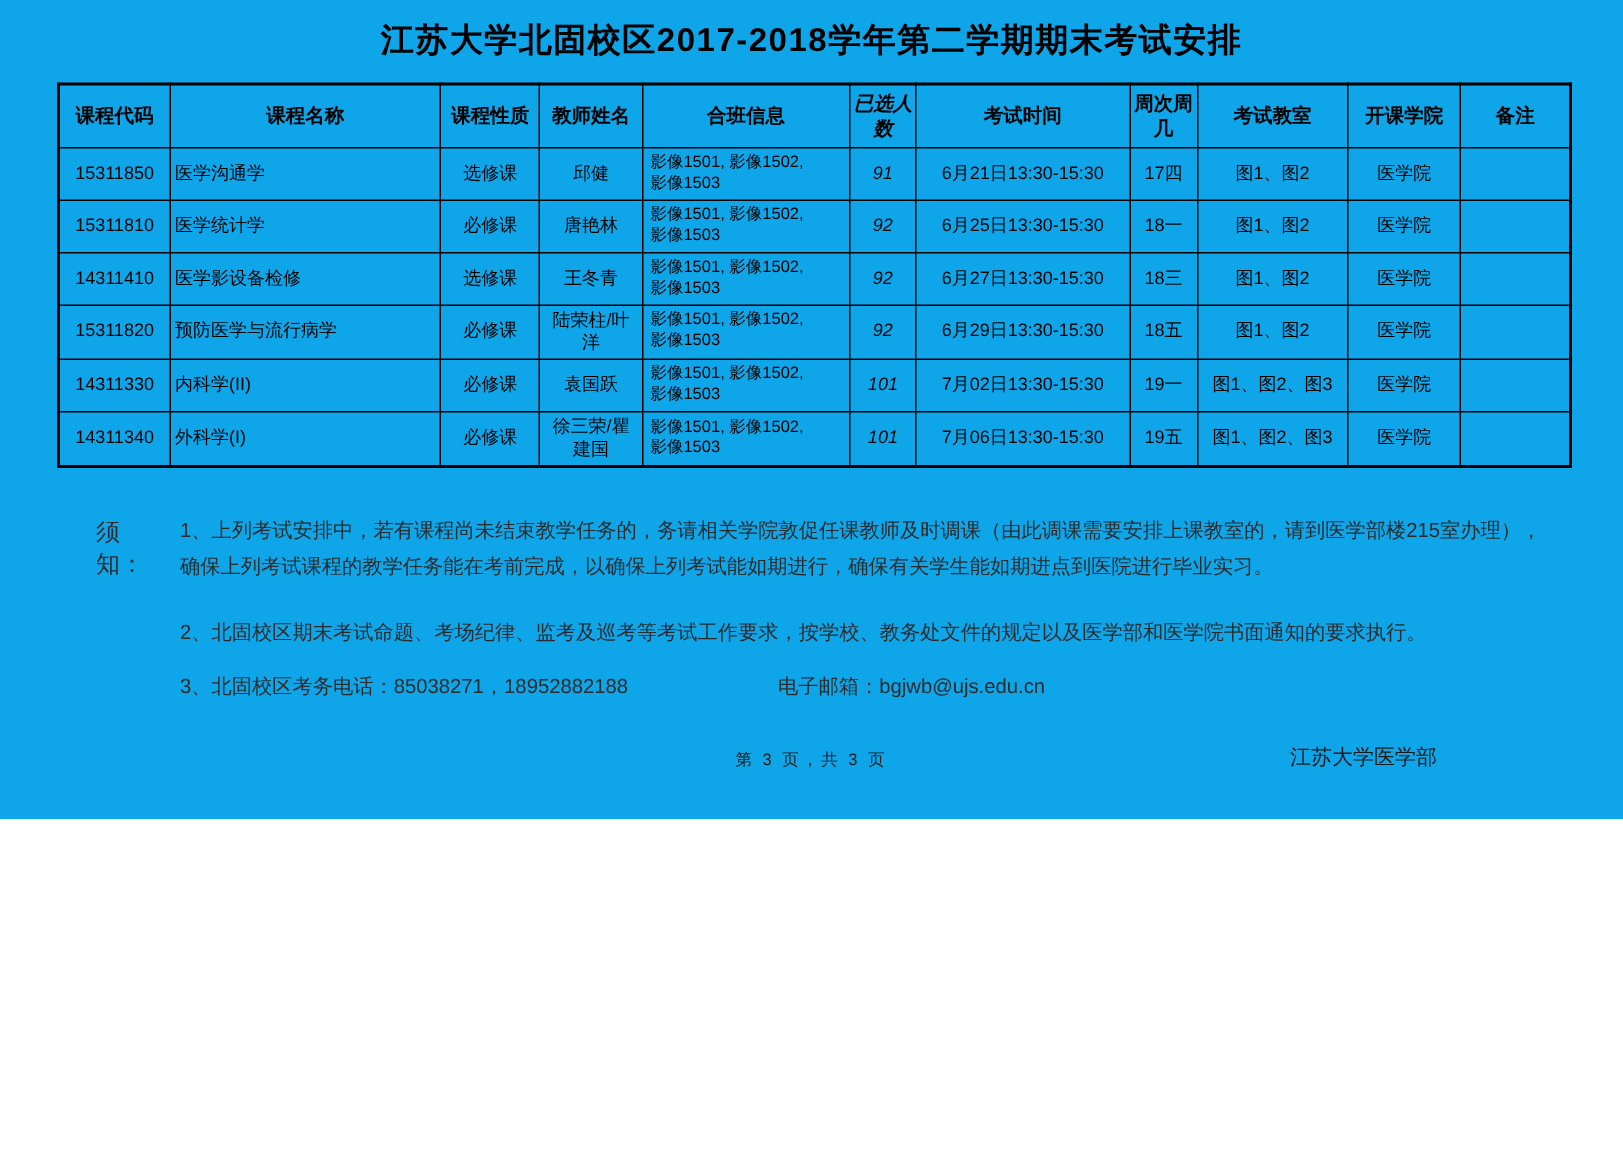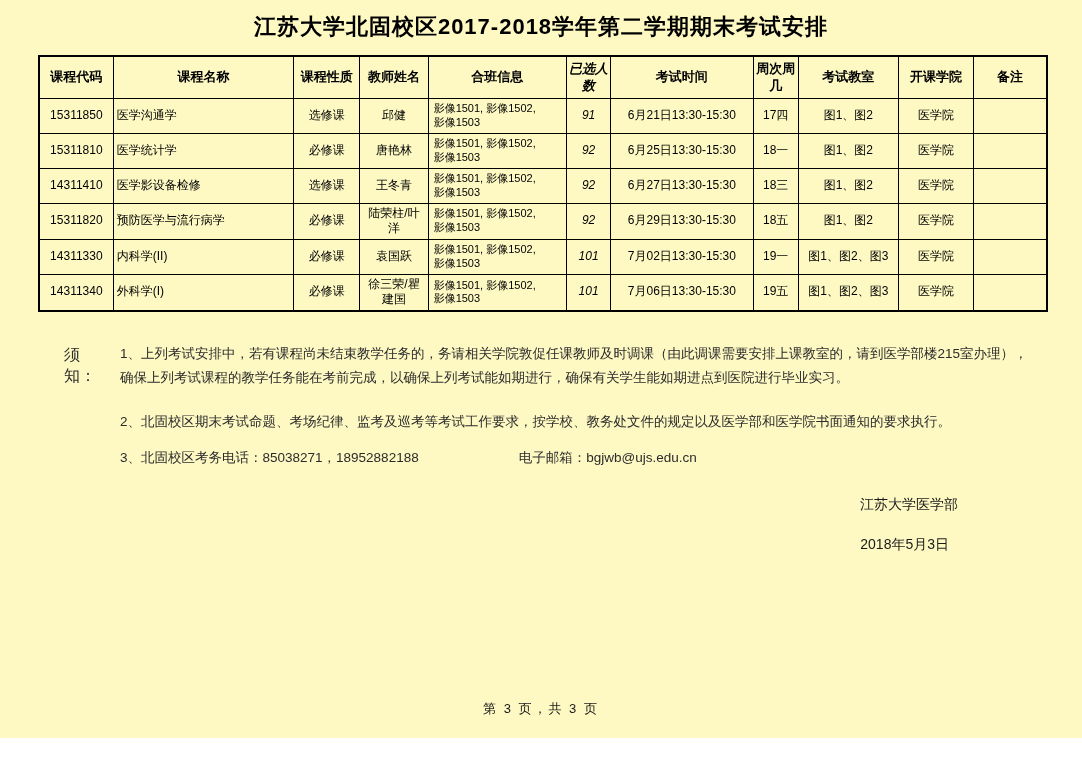--- a/index.html
+++ b/index.html
@@ -1,22 +1,22 @@
 <!DOCTYPE html>
 <html><head>
 <meta charset="utf-8">
 <style>
   * { box-sizing: border-box; margin: 0; padding: 0; }
   html, body { background: #ffffff; }
   body { font-family: "Liberation Sans", sans-serif; color: #000; }
   .page {
     position: relative;
     width: 1082px;
-    height: 738px;
-    background: #fef9c3;
+    height: 546px;
+    background: #0ea5e9;
     overflow: hidden;
   }
   .title {
     padding-top: 12px;
     text-align: center;
     font-size: 22px;
     font-weight: bold;
     letter-spacing: 1px;
     color: #000;
   }
@@ -86,25 +86,25 @@
   .signature-block {
     margin-top: 26px;
     font-size: 14px;
     color: #1a1a1a;
     padding-left: 11px;
   }
   .sig-org  { text-align: right; padding-right: 124px; }
   .sig-date { text-align: right; padding-right: 133px; margin-top: 22px; }
   .page-footer {
     position: absolute;
-    bottom: 20px;
+    bottom: 32px;
     left: 0;
     width: 100%;
     text-align: center;
-    font-size: 13px;
+    font-size: 11px;
     color: #1a1a1a;
     letter-spacing: 2px;
   }
 </style>
 </head>
 <body>
 
 <div class="page">
 
   <h1 class="title">江苏大学北固校区2017-2018学年第二学期期末考试安排</h1>
@@ -222,20 +222,19 @@
     </div>
     <p class="note note-indent note-2">2、北固校区期末考试命题、考场纪律、监考及巡考等考试工作要求，按学校、教务处文件的规定以及医学部和医学院书面通知的要求执行。</p>
     <p class="note note-indent note-3">
       <span class="phone-part">3、北固校区考务电话：85038271，18952882188</span>
       <span class="email-part">电子邮箱：bgjwb@ujs.edu.cn</span>
     </p>
   </div>
 
   <div class="signature-block">
     <p class="sig-org">江苏大学医学部</p>
-    <p class="sig-date">2018年5月3日</p>
   </div>
 
   <div class="page-footer">
     <span>第 3 页，共 3 页</span>
   </div>
 
 </div>
 
 </body></html>

